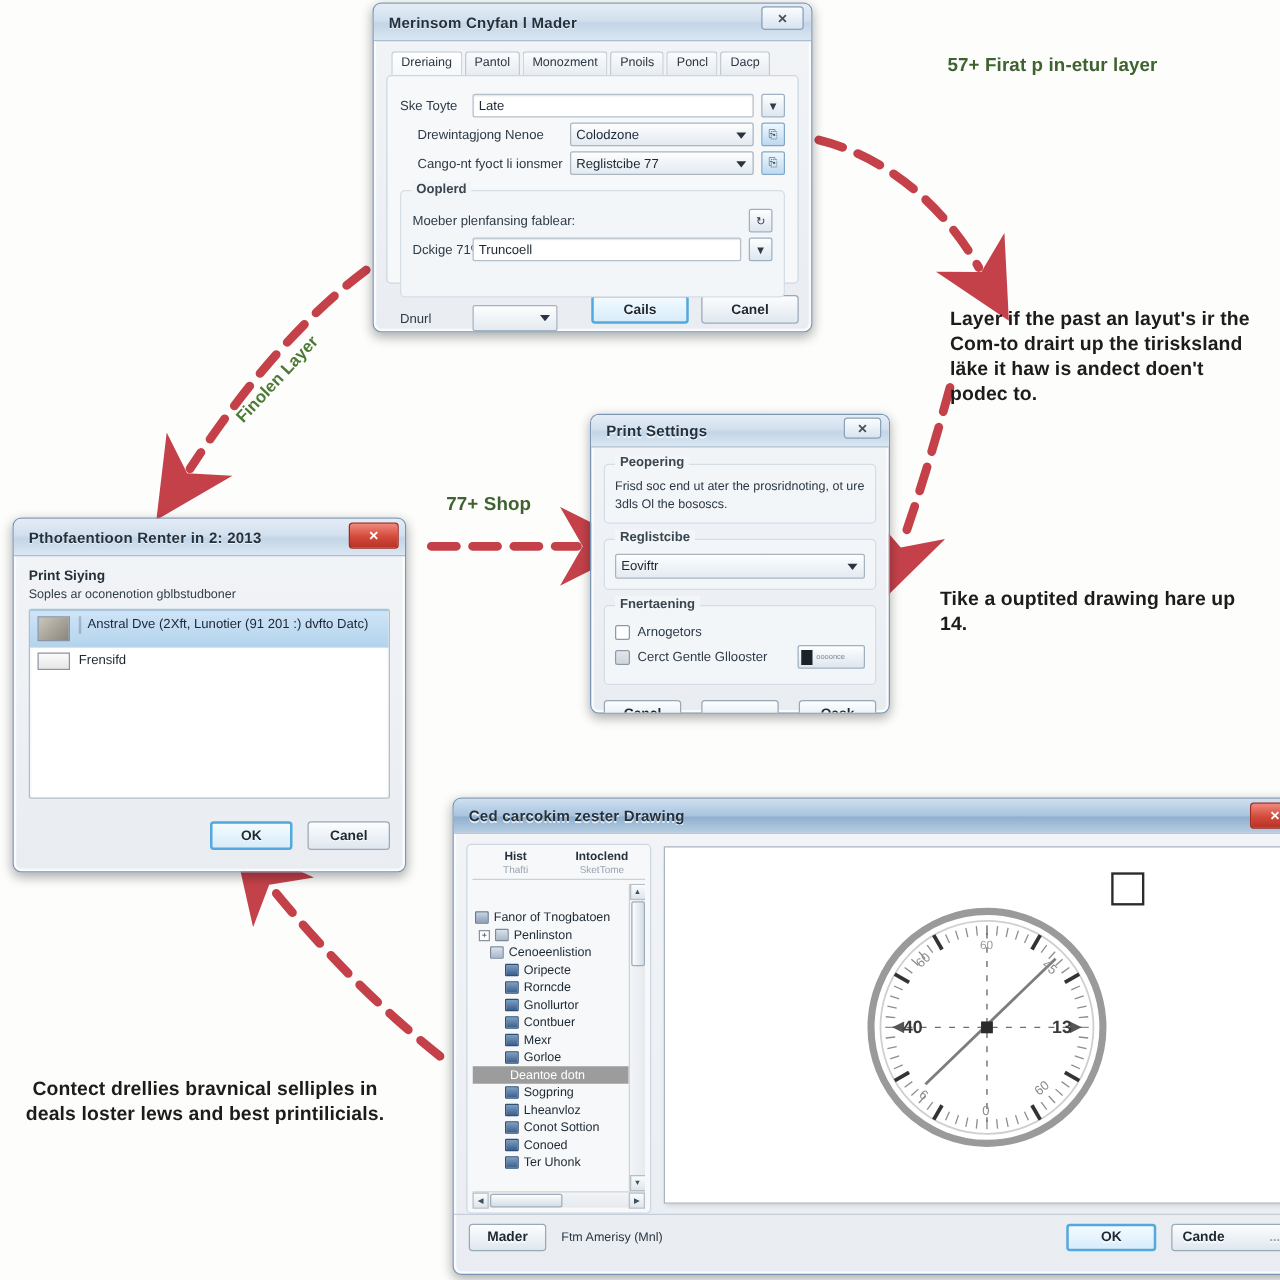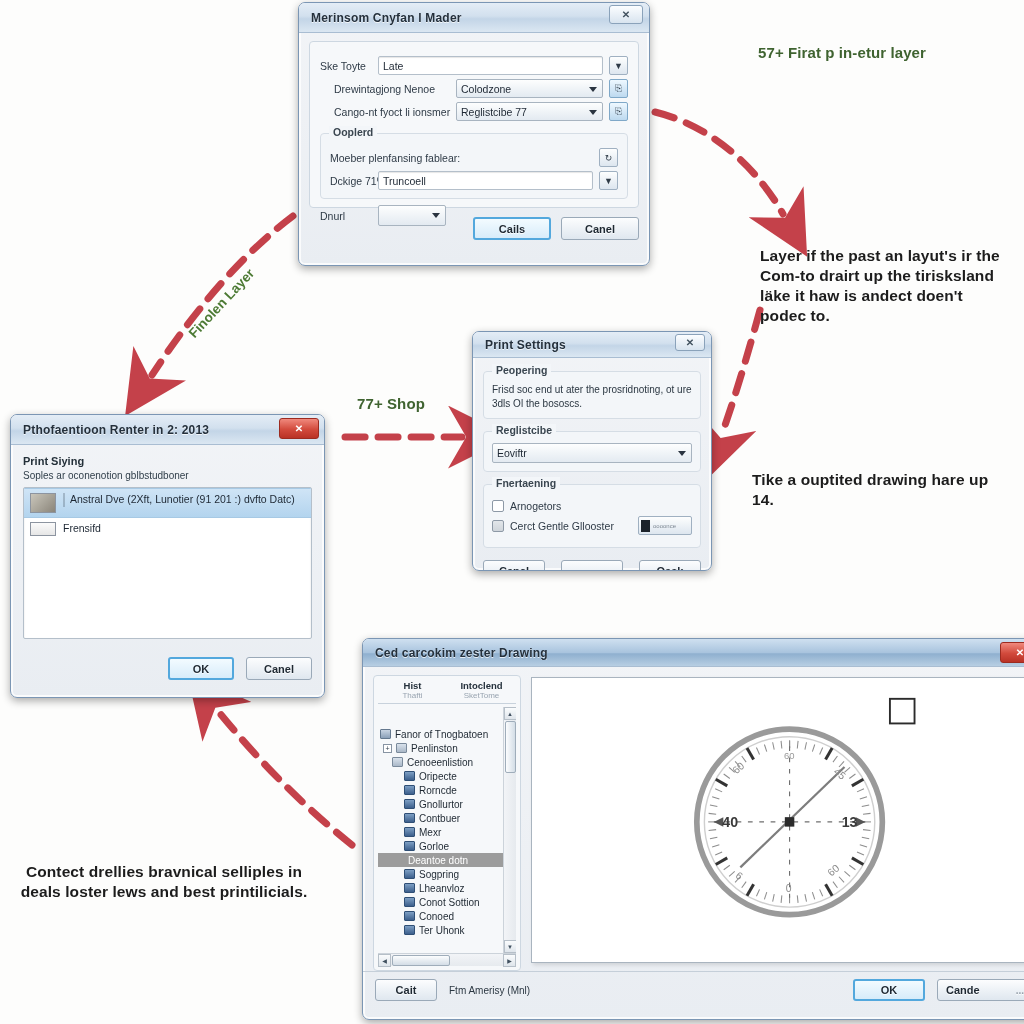--- a/index.html
+++ b/index.html
@@ -240,20 +240,28 @@
     </g>
   </svg>
 
   <div class="win" style="left:298px; top:2px; width:352px; height:264px;">
     <div class="win-tb">
       <span class="win-title">Merinsom Cnyfan l Mader</span>
       <span class="tb-btn">✕</span>
     </div>
 
     <div class="win-body" style="padding:8px 10px 9px;">
+      <div class="tabstrip">
+        <div class="tab on">Dreriaing</div>
+        <div class="tab">Pantol</div>
+        <div class="tab">Monozment</div>
+        <div class="tab">Pnoils</div>
+        <div class="tab">Poncl</div>
+        <div class="tab">Dacp</div>
+      </div>
 
       <div class="panel" style="padding:10px 10px 9px; height:167px;">
 
         <div class="row">
           <span class="lbl" style="width:52px">Ske Toyte</span>
           <span class="txtin">Late</span>
           <span class="sq-btn">▼</span>
         </div>
 
         <div class="row" style="padding-left:14px">
@@ -261,21 +269,21 @@
           <span class="combo">Colodzone</span>
           <span class="sq-btn blue">⎘</span>
         </div>
 
         <div class="row" style="padding-left:14px">
           <span class="lbl" style="width:116px">Cango-nt fyoct li ionsmer</span>
           <span class="combo">Reglistcibe 77</span>
           <span class="sq-btn blue">⎘</span>
         </div>
 
-        <div class="fgroup" style="margin-top:12px;padding:10px 9px 4px">
+        <div class="fgroup" style="margin-top:12px;padding:10px 9px 24px">
           <span class="fgroup-t">Ooplerd</span>
           <div class="row">
             <span class="lbl" style="flex:1">Moeber plenfansing fablear:</span>
             <span class="sq-btn">↻</span>
           </div>
           <div class="row">
             <span class="lbl" style="width:42px">Dckige 71%</span>
             <span class="txtin">Truncoell</span>
             <span class="sq-btn">▼</span>
           </div>
@@ -562,21 +570,21 @@
             <text x="44" y="58" font-size="11" fill="#8a8a8a" transform="rotate(-40 44 58)" font-family="Liberation Sans, sans-serif">60</text>
             <text x="-6" y="-66" font-size="10" fill="#9a9a9a" font-family="Liberation Sans, sans-serif">60</text>
             <text x="-4" y="74" font-size="11" fill="#8a8a8a" font-family="Liberation Sans, sans-serif">0</text>
           </g>
           <rect x="334" y="22" width="26" height="26" fill="#fff" stroke="#2b2b2b" stroke-width="2"></rect>
         </svg>
       </div>
     </div>
 
     <div style="border-top:1px solid #c5cfd9; padding:7px 12px; display:flex; align-items:center; gap:12px;">
-      <div class="btn" style="width:62px;height:22px">Cait</div>
+      <div class="btn" style="width:62px;height:22px">Mader</div>
       <div style="font-size:10px;color:#2b3742">Ftm Amerisy (Mnl)</div>
       <div style="flex:1"></div>
       <div class="btn prim" style="width:72px;height:22px">OK</div>
       <div class="btn" style="width:96px;height:22px;justify-content:space-between;padding:0 8px">
         <span>Cande</span>
         <span style="color:#98a2ac;font-size:10px">...</span>
       </div>
     </div>
   </div>
 

